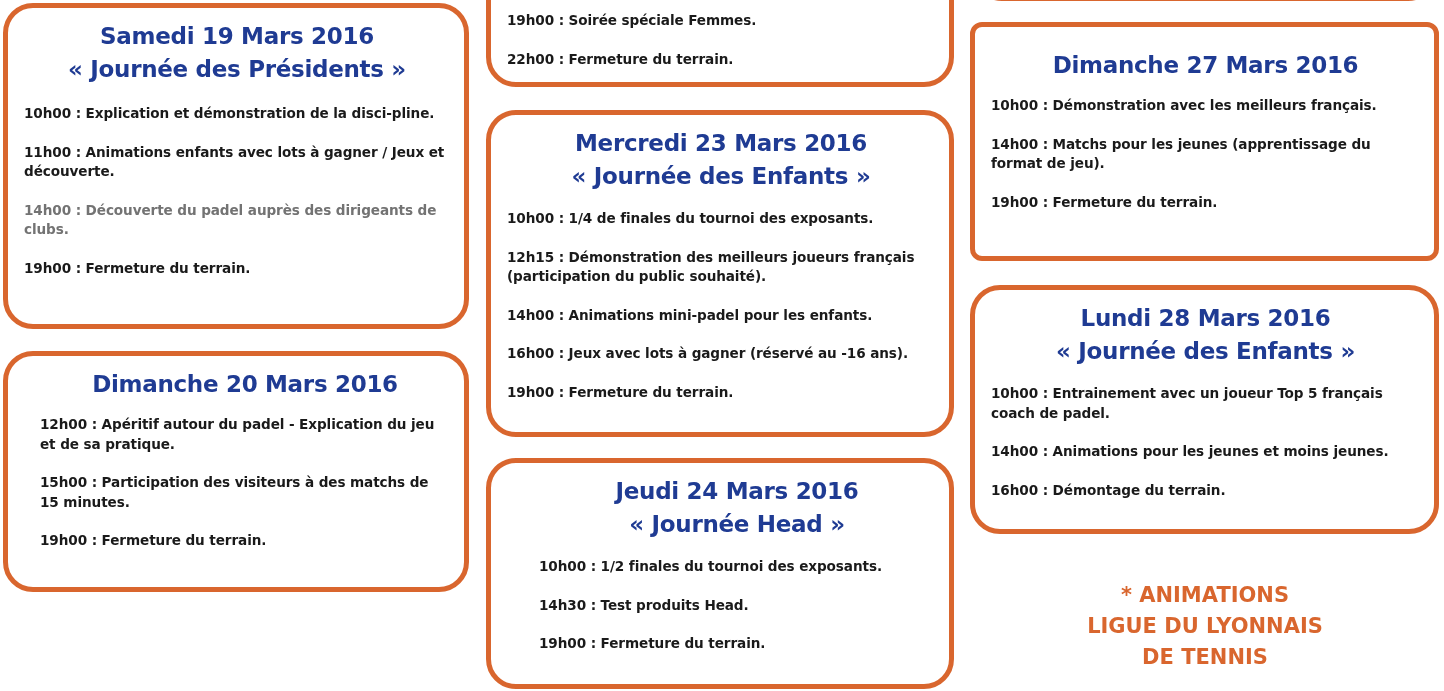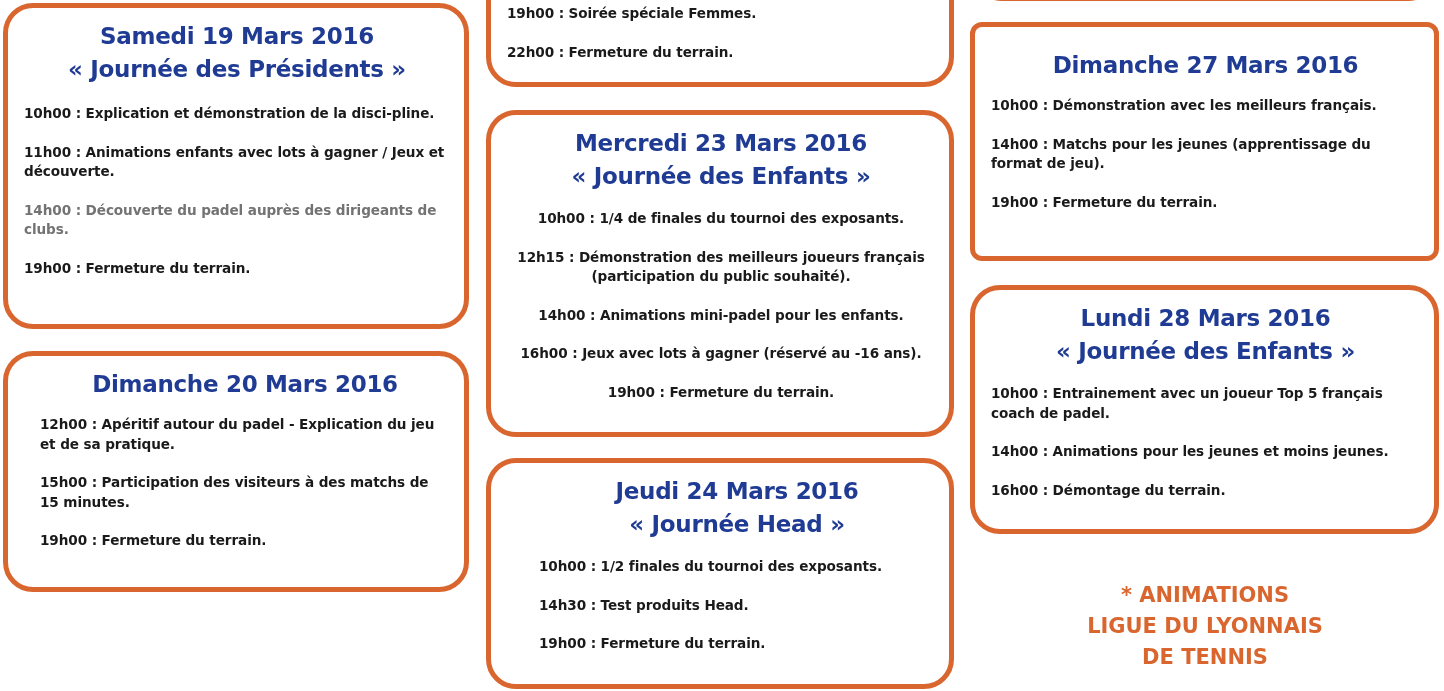--- a/index.html
+++ b/index.html
@@ -44,30 +44,30 @@
 <div class="box" style="left:3px; top:351px; width:466px; height:241px; padding-top:12px;padding-left:32px;">
   <div class="title">Dimanche 20 Mars 2016</div>
   <div class="events" style="margin-top:14px;">
     <div class="event">12h00 : Apéritif autour du padel - Explication du jeu et de sa pratique.</div>
     <div class="event">15h00 : Participation des visiteurs à des matchs de 15 minutes.</div>
     <div class="event">19h00 : Fermeture du terrain.</div>
   </div>
 </div>
 
 <div class="box" style="left:486px; top:-40px; width:468px; height:127px; padding-top:34px;">
-  <div class="events" style="margin-top:5px;">
+  <div class="events" style="margin-top:12px;">
     <div class="event">19h00 : Soirée spéciale Femmes.</div>
     <div class="event">22h00 : Fermeture du terrain.</div>
   </div>
 </div>
 
 <div class="box" style="left:486px; top:110px; width:468px; height:327px; padding-top:12px;">
   <div class="title">Mercredi 23 Mars 2016</div>
   <div class="title">« Journée des Enfants »</div>
-  <div class="events" style="margin-top:16px;text-align:center;">
+  <div class="events" style="margin-top:16px;">
     <div class="event">10h00 : 1/4 de finales du tournoi des exposants.</div>
     <div class="event">12h15 : Démonstration des meilleurs joueurs français (participation du public souhaité).</div>
     <div class="event">14h00 : Animations mini-padel pour les enfants.</div>
     <div class="event">16h00 : Jeux avec lots à gagner (réservé au -16 ans).</div>
     <div class="event">19h00 : Fermeture du terrain.</div>
   </div>
 </div>
 
 <div class="box" style="left:486px; top:458px; width:468px; height:231px; padding-top:12px;padding-left:48px;">
   <div class="title">Jeudi 24 Mars 2016</div>

